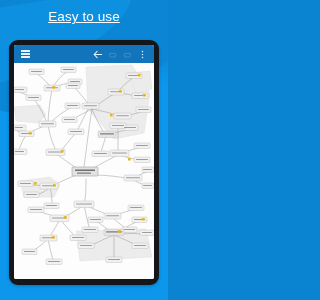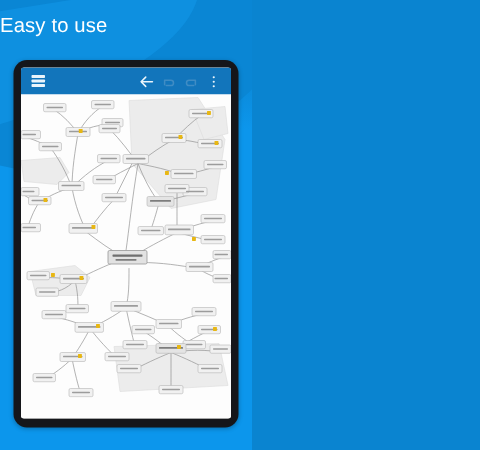--- a/index.html
+++ b/index.html
@@ -35,25 +35,27 @@
     background:#0c96ec;
   }
   #bg-lower-shade {
     position:absolute; left:0; right:0; top:46px; height:40px;
     background:linear-gradient(#0a86d4,#0c96ec);
   }
 
   
   #title {
     position:absolute; left:0; right:0; top:9px;
+    text-align:center;
     color:#ffffff;
     font-size:13.5px;
     font-weight:400;
     letter-spacing:.1px;
     z-index:6;
+    text-decoration:underline;
   }
 
   
   #phone {
     position:absolute;
     left:9px; top:40px;
     width:150px; height:245px;
     background:#15161a;
     border-radius:9px;
     z-index:5;

